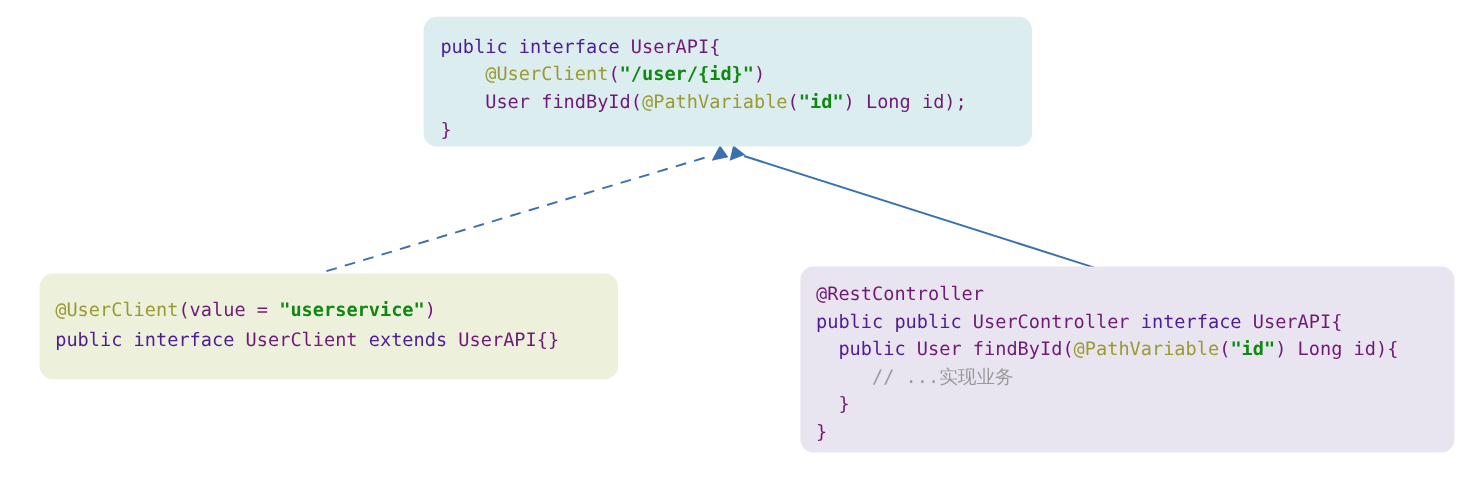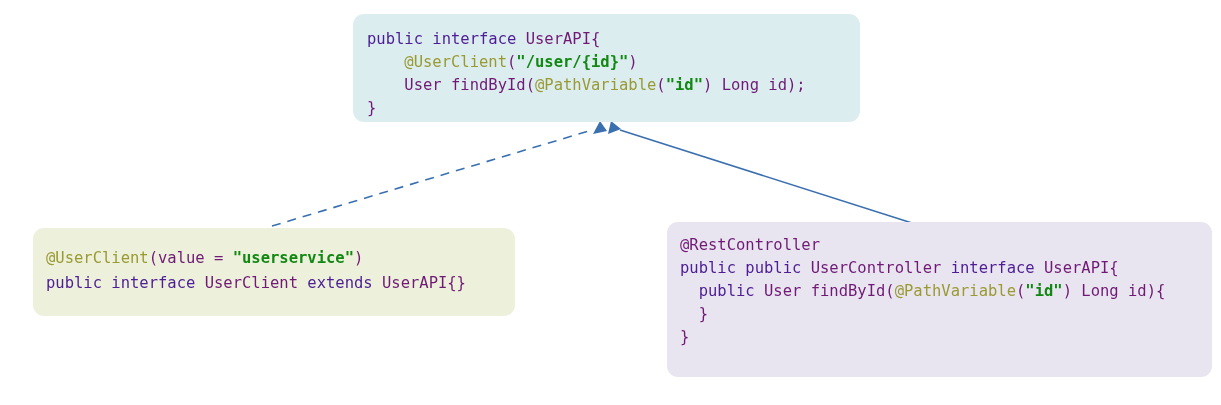--- a/index.html
+++ b/index.html
@@ -119,18 +119,19 @@
 
   <div class="code-box" id="box-userclient">
       <div class="code-line"><span class="tok-ann">@UserClient</span><span class="tok-plain">(value = </span><span class="tok-str">"userservice"</span><span class="tok-plain">)</span></div>
       <div class="code-line"><span class="tok-kw">public </span><span class="tok-kw">interface </span><span class="tok-plain">UserClient </span><span class="tok-kw">extends </span><span class="tok-plain">UserAPI{}</span></div>
     </div>
 
   <div class="code-box" id="box-usercontroller">
       <div class="code-line"><span class="tok-plain">@RestController</span></div>
       <div class="code-line"><span class="tok-kw">public </span><span class="tok-kw">public </span><span class="tok-plain">UserController </span><span class="tok-kw">interface </span><span class="tok-plain">UserAPI{</span></div>
       <div class="code-line"><span class="tok-plain">  </span><span class="tok-kw">public </span><span class="tok-plain">User findById(</span><span class="tok-ann">@PathVariable</span><span class="tok-plain">(</span><span class="tok-str">"id"</span><span class="tok-plain">) Long id){</span></div>
+      <div class="code-line"><span class="tok-comment">     // ...实现业务</span></div>
       <div class="code-line"><span class="tok-plain">  }</span></div>
       <div class="code-line"><span class="tok-plain">}</span></div>
     </div>
 
 
 </div>
 
 </body></html>

